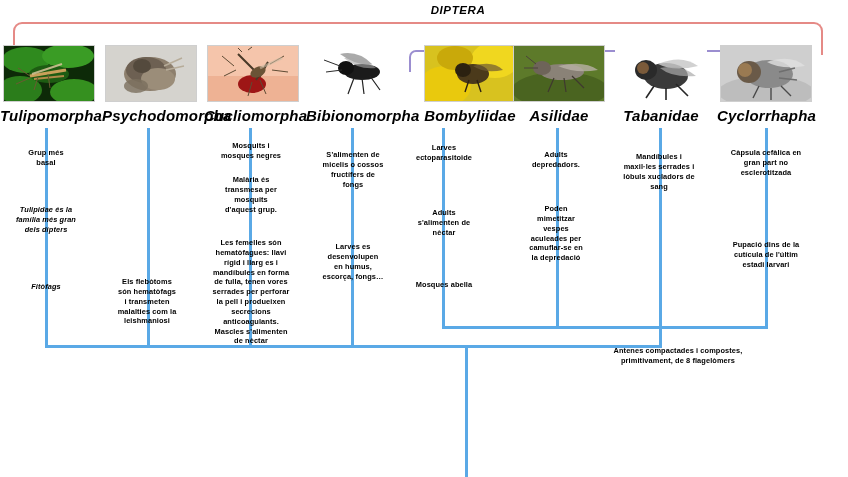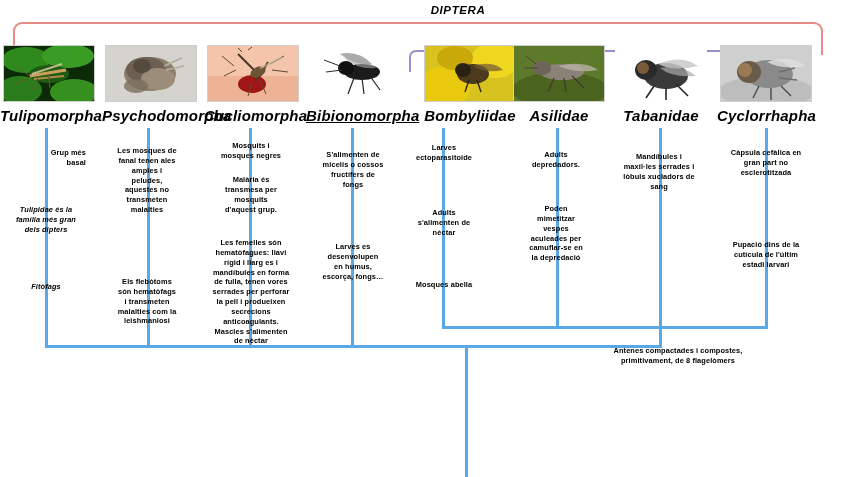--- a/index.html
+++ b/index.html
@@ -140,21 +140,21 @@
         <path d="M30 8 L52 30 L60 16 L48 34" stroke="#4a3a28" stroke-width="2" fill="none"></path>
         <ellipse cx="50" cy="26" rx="8" ry="5" fill="#6b5336" transform="rotate(-25 50 26)"></ellipse>
         <path d="M34 6 L30 2 M40 4 L44 1" stroke="#5a4731" stroke-width="1" fill="none"></path>
         <path d="M26 20 L14 10 M28 24 L16 30 M62 18 L76 10 M64 24 L80 26 M52 34 L58 48 M44 36 L40 50" stroke="#5e4b34" stroke-width="1" fill="none"></path>
         <path d="M52 22 L74 12" stroke="#cbbba4" stroke-width="2.5" fill="none" opacity=".6"></path>
       </svg>
     </div>
     <div class="taxon-name">Cucliomorpha</div>
   </div>
 
-  <div class="col" style="left:306px;text-decoration:underline;">
+  <div class="col" style="left:306px;">
     <div class="thumb" style="border-color:#ffffff;background:#ffffff;">
       <svg viewBox="0 0 90 55" preserveAspectRatio="none">
         <rect width="90" height="55" fill="#ffffff"></rect>
         <ellipse cx="52" cy="26" rx="18" ry="8" fill="#1b1b1b"></ellipse>
         <ellipse cx="36" cy="22" rx="8" ry="7" fill="#111111"></ellipse>
         <path d="M30 8 Q48 4 62 18 Q46 20 30 8Z" fill="#8e8e8e" opacity=".75"></path>
         <path d="M34 12 Q54 10 66 22 Q48 24 34 12Z" fill="#a8a8a8" opacity=".6"></path>
         <path d="M30 20 L14 14 M32 24 L16 26" stroke="#2a2a2a" stroke-width="1" fill="none"></path>
         <path d="M44 32 L38 48 M52 32 L54 48 M60 30 L70 44" stroke="#222222" stroke-width="1.2" fill="none"></path>
       </svg>
@@ -217,34 +217,27 @@
         <ellipse cx="28" cy="26" rx="12" ry="11" fill="#6a5a48"></ellipse>
         <ellipse cx="24" cy="24" rx="7" ry="7" fill="#9a7a52"></ellipse>
         <path d="M46 16 Q70 8 84 20 Q60 24 46 16Z" fill="#e0e0e0" opacity=".8"></path>
         <path d="M58 26 L74 22 M58 32 L76 34" stroke="#6e6e6e" stroke-width="1.4" fill="none"></path>
         <path d="M38 40 L32 52 M50 42 L50 54 M60 40 L70 50" stroke="#4a4a4a" stroke-width="1.4" fill="none"></path>
       </svg>
     </div>
     <div class="taxon-name">Cyclorrhapha</div>
   </div>
 
-  <div class="note" style="left:6px; top:148px; width:80px;text-align:right;">Grup més
+  <div class="note" style="left:6px; top:148px; width:80px;">Grup més
 basal</div>
   <div class="note italic" style="left:2px; top:205px; width:88px;">Tulipidae és la
 família més gran
 dels dípters</div>
   <div class="note italic" style="left:8px; top:282px; width:76px;">Fitòfags</div>
 
-  <div class="note" style="left:104px; top:146px; width:86px;">Les mosques de
-fanal tenen ales
-amples i
-peludes,
-aquestes no
-transmeten
-malalties</div>
   <div class="note" style="left:104px; top:277px; width:86px;">Els flebòtoms
 són hematòfags
 i transmeten
 malalties com la
 leishmaniosi</div>
 
   <div class="note" style="left:206px; top:141px; width:90px;">Mosquits i
 mosques negres</div>
   <div class="note" style="left:206px; top:175px; width:90px;">Malària és
 transmesa per

